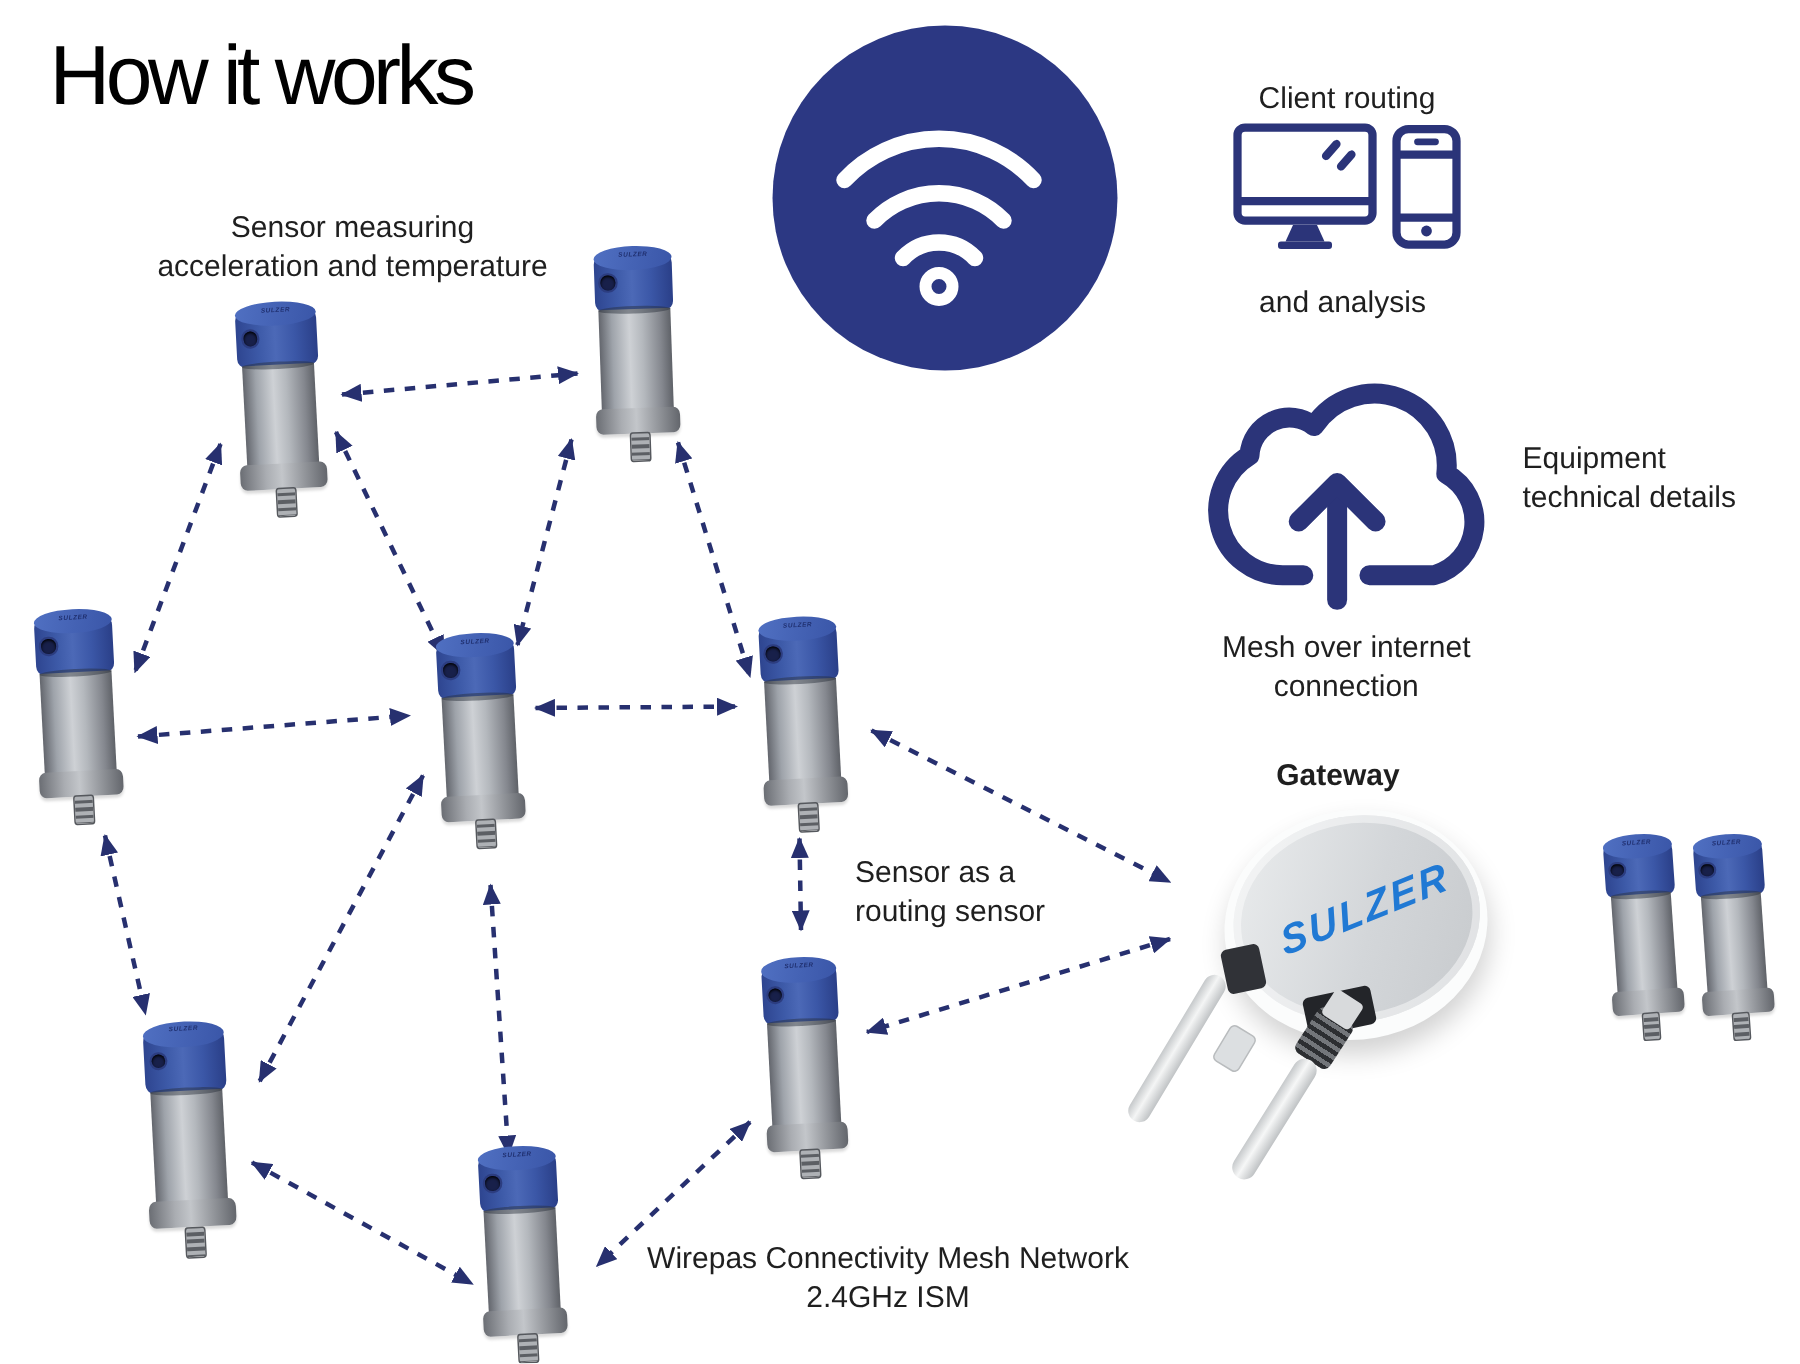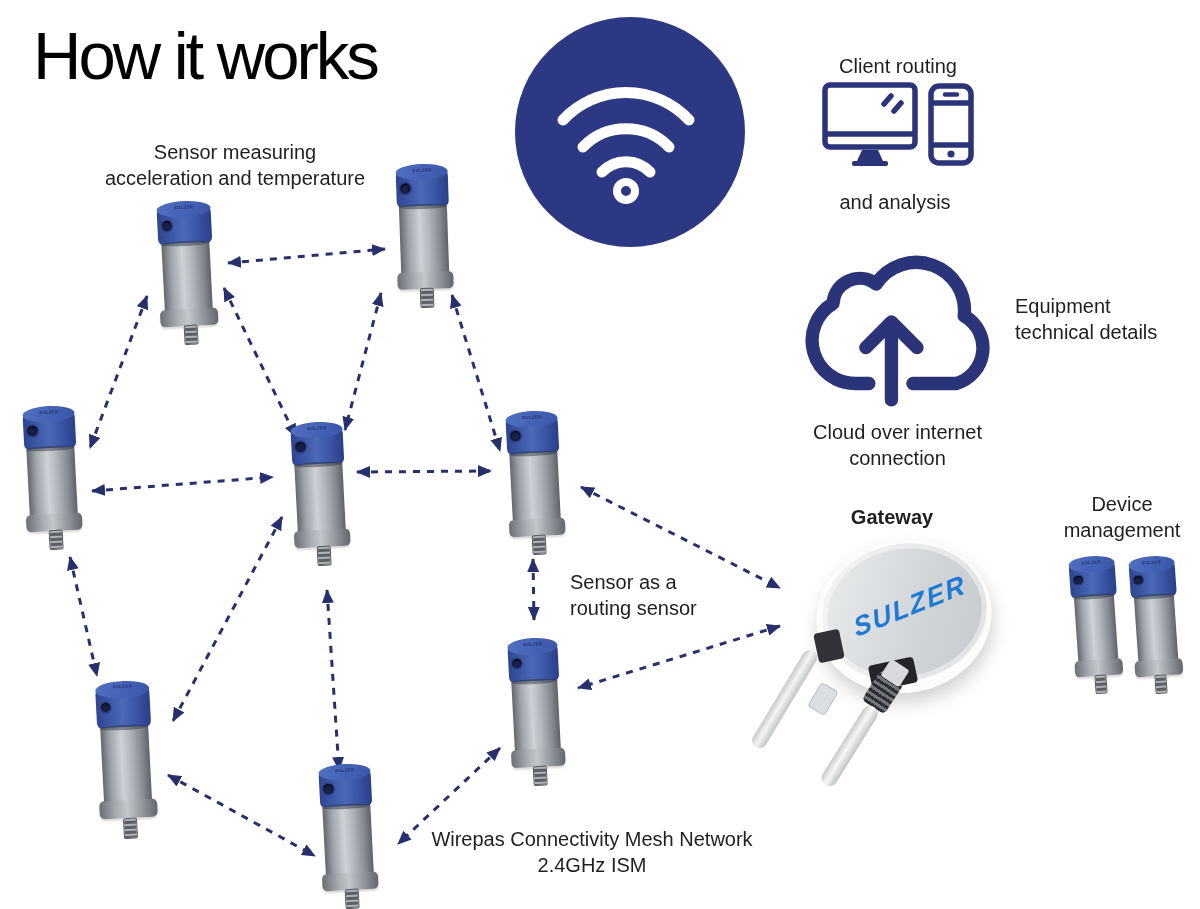--- a/index.html
+++ b/index.html
@@ -1,21 +1,21 @@
 <!DOCTYPE html>
 <html><head>
 <meta charset="utf-8">
 <style>
   html,body{margin:0;padding:0;background:#fff;}
   .stage{position:relative;width:1200px;height:909px;background:#fff;overflow:hidden;
          font-family:"Liberation Sans","DejaVu Sans",sans-serif;color:#1f1f1f;}
   .abs{position:absolute;}
 
   
-  .page-title{left:33px;top:22px;font-size:67px;letter-spacing:-3px;font-weight:400;color:#000;line-height:1;}
+  .page-title{left:33px;top:22px;font-size:56px;letter-spacing:-3px;font-weight:400;color:#000;line-height:1;}
   .lbl{font-size:20px;line-height:1.28;color:#1f1f1f;}
   .center{text-align:center;}
   .lbl span{display:block;}
   .lbl-sensor-measuring{left:85px;top:140px;width:300px;}
   .lbl-client{left:820px;top:54px;width:156px;}
   .lbl-cloud{left:800px;top:190px;width:190px;}
   .lbl-equipment{left:1015px;top:294px;width:170px;text-align:left;}
   .lbl-data{left:800px;top:420px;width:195px;}
   .lbl-gateway{left:832px;top:505px;width:120px;font-weight:bold;}
   .lbl-devmgmt{left:1052px;top:492px;width:140px;}
@@ -117,29 +117,25 @@
     <span>Client routing</span>
   </div>
   <div class="abs lbl center lbl-cloud">
     <span>and analysis</span>
   </div>
   <div class="abs lbl lbl-equipment">
     <span>Equipment</span>
     <span>technical details</span>
   </div>
   <div class="abs lbl center lbl-data">
-    <span>Cloud over internet</span>
+    <span>Mesh over internet</span>
     <span>connection</span>
   </div>
   <div class="abs lbl center lbl-gateway">
     <span>Gateway</span>
-  </div>
-  <div class="abs lbl center lbl-devmgmt">
-    <span>Device</span>
-    <span>management</span>
   </div>
   <div class="abs lbl lbl-routing">
     <span>Sensor as a</span>
     <span>routing sensor</span>
   </div>
   <div class="abs lbl center lbl-wirepas">
     <span>Wirepas Connectivity Mesh Network</span>
     <span>2.4GHz ISM</span>
   </div>
 

